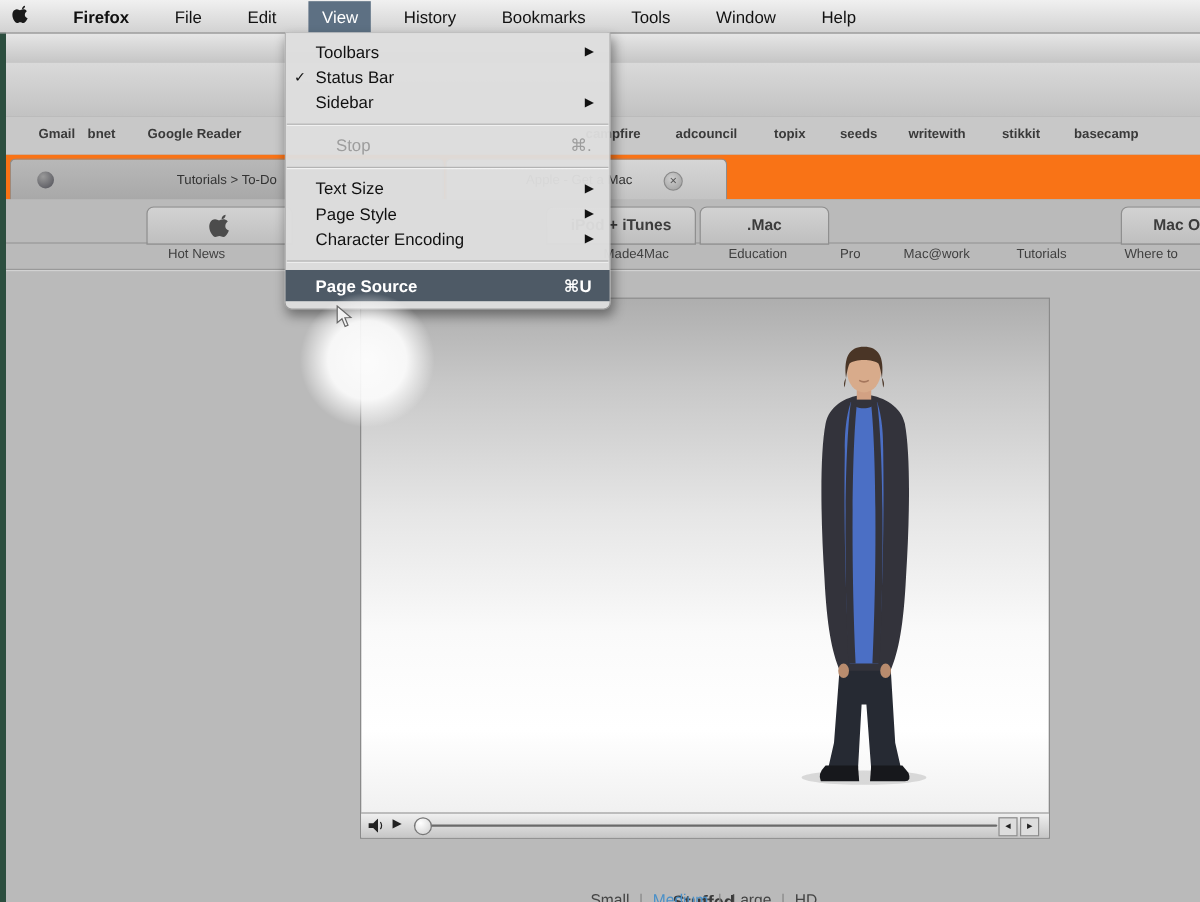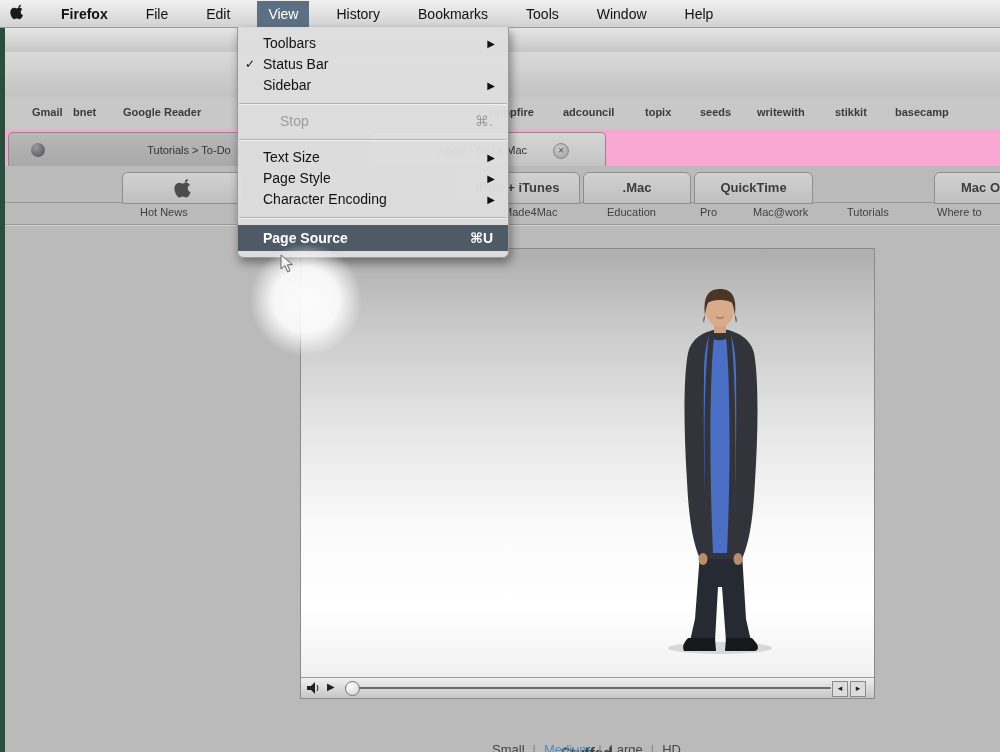--- a/index.html
+++ b/index.html
@@ -44,21 +44,21 @@
     border:1px solid #9a9a9a;border-radius:13px;}
   .search-fav{position:absolute;left:10px;top:7px;width:18px;height:12px;border-radius:2px;
     background:linear-gradient(#555,#1e1e28);}
   .search-caret{position:absolute;left:32px;top:9px;font-size:8px;color:#777;}
   .search-text{position:absolute;left:42px;top:6px;font-size:12px;color:#9a9a9a;}
   
   .bookmarksbar{position:absolute;left:0;top:97px;width:1000px;height:32px;
     background:#c8c8c8;border-bottom:1px solid #8f8f8f;}
   .bm{position:absolute;top:9px;font-size:11px;font-weight:bold;color:#3a3a3a;}
   
-  .tabstrip{position:absolute;left:0;top:129px;width:1000px;height:37px;background:#f9a8d4;
+  .tabstrip{position:absolute;left:0;top:129px;width:1000px;height:37px;background:#f97316;
     border-bottom:1px solid #949494;}
   .tab{position:absolute;top:3px;height:34px;border:1px solid #8c8c8c;border-bottom:none;
     border-radius:5px 5px 0 0;}
   .tab.inactive{left:8px;width:360px;background:linear-gradient(#b8b8b8,#a8a8a8);}
   .tab.active{left:371px;width:233px;background:linear-gradient(#d6d6d6,#c3c3c3);}
   .tab-favicon{position:absolute;left:22px;top:10px;width:14px;height:14px;border-radius:50%;
     background:radial-gradient(circle at 35% 30%,#9a9a9a,#4e4e56);}
   .tab-label{position:absolute;top:11px;font-size:11px;color:#333;white-space:nowrap;}
   .tab.inactive .tab-label{left:0;width:100%;text-align:center;}
   .tab.active .tab-label{right:78px;}
@@ -198,21 +198,20 @@
   <div class="page">
     <div class="site-tabs-line"></div>
 
     <div class="site-tab" style="left:122px;width:120px">
       <svg width="18" height="21" viewBox="-1 -2 22 25" style="margin-top:4px">
           <path fill="#4c4c4c" d="M16.1,0c0.1,1.1-0.3,2.2-1,3c-0.7,0.9-1.9,1.6-3,1.5C12,3.4,12.5,2.3,13.1,1.5C13.8,0.7,15.1,0.1,16.1,0z M19.4,16.1c0,0.1-0.5,1.8-1.7,3.5c-1,1.5-2.1,2.9-3.8,3c-1.7,0-2.2-1-4.1-1c-1.9,0-2.5,1-4.1,1c-1.6,0.1-2.8-1.6-3.8-3C-0.1,16.7-1.6,11.3,0.5,7.6c1-1.8,2.9-3,4.9-3c1.6,0,3,1.1,4,1.1c0.9,0,2.7-1.3,4.6-1.1c0.8,0,3,0.3,4.4,2.4c-0.1,0.1-2.6,1.5-2.6,4.6C15.8,15.2,19.4,16.1,19.4,16.1z"></path>
         </svg>
     </div>
     <div class="site-tab" style="left:455px;width:123px">iPod + iTunes</div>
     <div class="site-tab" style="left:583px;width:106px">.Mac</div>
-    <div class="site-tab" style="left:694px;width:117px">QuickTime</div>
     <div class="site-tab" style="left:934px;width:112px">Mac OS X</div>
 
     <span class="subnav" style="left:140px">Hot News</span>
     <span class="subnav" style="left:503px">Made4Mac</span>
     <span class="subnav" style="left:607px">Education</span>
     <span class="subnav" style="left:700px">Pro</span>
     <span class="subnav" style="left:753px">Mac@work</span>
     <span class="subnav" style="left:847px">Tutorials</span>
     <span class="subnav" style="left:937px">Where to</span>
     <div class="site-divider"></div>

